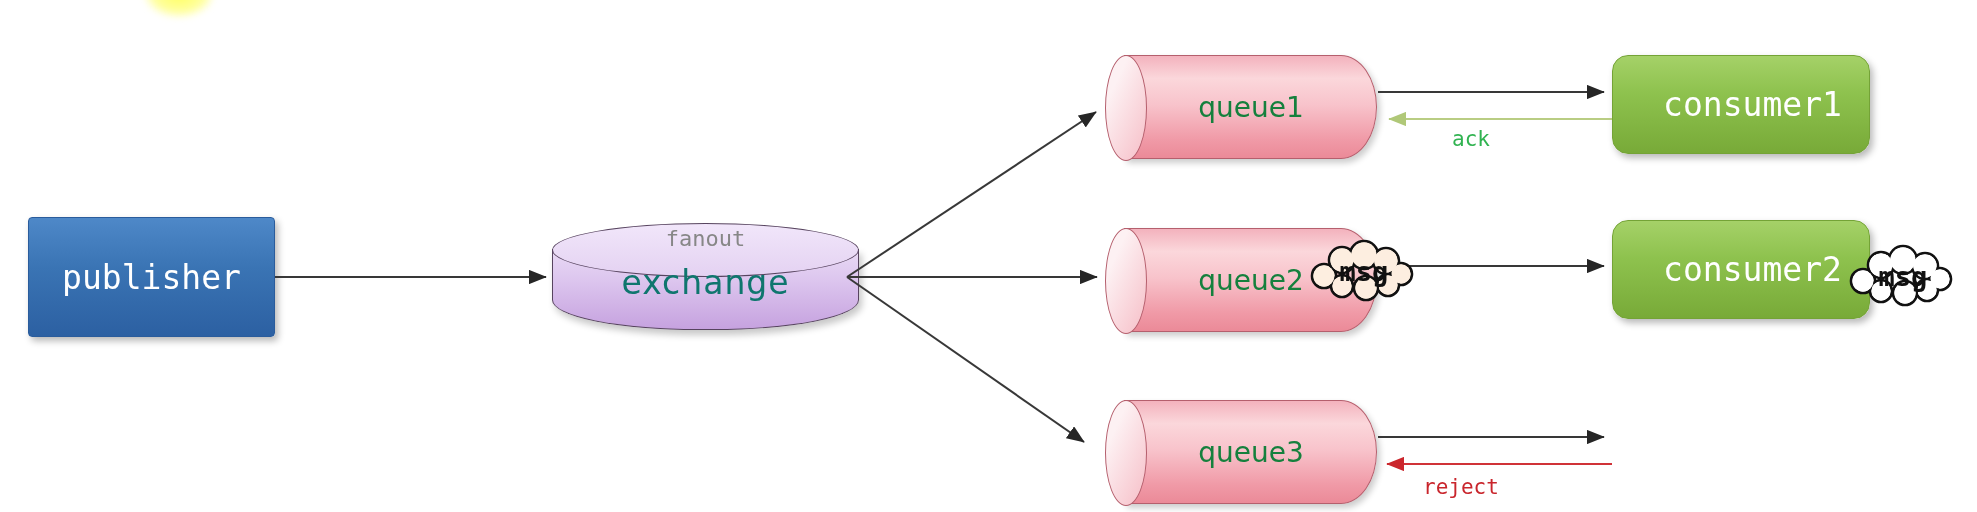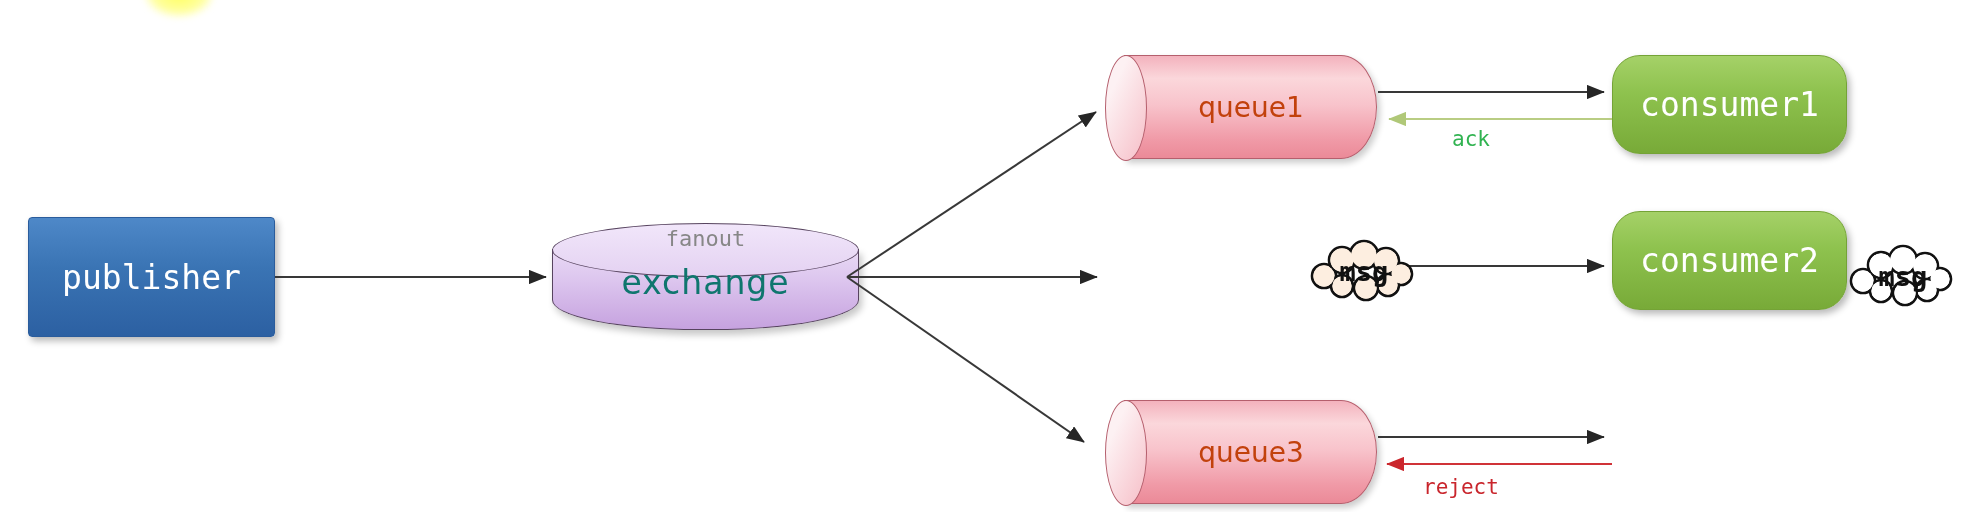--- a/index.html
+++ b/index.html
@@ -27,21 +27,22 @@
   }
   .node.blue{
     width:245px;height:118px;left:28px;top:217px;
     background:linear-gradient(180deg,#4e88c8 0%,#3a74b4 42%,#2c60a2 100%);
     border:1px solid #2a5c9c;
   }
   .node.green{
     width:233px;height:97px;left:1612px;
     background:linear-gradient(180deg,#a5d168 0%,#8ec24e 38%,#78aa38 100%);
     border:1px solid #74a336;
-    border-radius:28px;
+    border-radius:16px;
+    padding-left:23px;
   }
   
   .exchange{position:absolute;left:552px;top:223px;width:291px;height:107px;padding-left:16px;}
   .ex-body{
     position:absolute;left:0;right:0;top:26px;bottom:0;
     background:linear-gradient(180deg,#e9daf5 0%,#dcc5ee 40%,#c6a2df 100%);
     border:1.5px solid #57445f;
     border-top:none;
     border-radius:0 0 146px 146px / 0 0 30px 30px;
     box-shadow:3px 5px 7px rgba(0,0,0,0.22);
@@ -75,21 +76,21 @@
   .q-cap{
     position:absolute;left:0;top:0;width:40px;height:100%;
     background:linear-gradient(115deg,#fdf1f3 25%,#f7c5cd 90%);
     border:1.5px solid #b55f6d;
     border-radius:50%;
   }
   .q-label{
     position:absolute;left:40px;right:20px;top:0;bottom:0;
     display:flex;align-items:center;justify-content:center;
     font-family:"DejaVu Sans", sans-serif;
-    font-size:28px;color:#c2410c;
+    font-size:28px;color:#15803d;
   }
   
   .edge-label{position:absolute;font-weight:400;}
   .edge-label.ack{left:1452px;top:127px;width:80px;font-size:21px;color:#31b351;}
   .edge-label.reject{left:1423px;top:475px;width:120px;font-size:21px;color:#c9252c;}
   
   svg.overlay{position:absolute;left:0;top:0;pointer-events:none;}
   .ln{stroke:#383838;stroke-width:2;}
   .ln-ack{stroke:#b9cd83;stroke-width:2;}
   .ln-rej{stroke:#d03238;stroke-width:2;}
@@ -115,30 +116,35 @@
     <div class="ex-top"></div>
     <div class="ex-type">fanout</div>
     <div class="ex-label">exchange</div>
   </div>
 
   <div class="queue" style="top:55px">
     <div class="q-body"></div>
     <div class="q-cap"></div>
     <div class="q-label">queue1</div>
   </div>
+  <div class="queue" style="top:228px">
+    <div class="q-body"></div>
+    <div class="q-cap"></div>
+    <div class="q-label">queue2</div>
+  </div>
   <div class="queue" style="top:400px">
     <div class="q-body"></div>
     <div class="q-cap"></div>
     <div class="q-label">queue3</div>
   </div>
 
   <div class="node green" style="top:55px">
     <span>consumer1</span>
   </div>
-  <div class="node green" style="top:211px">
+  <div class="node green" style="top:220px">
     <span>consumer2</span>
   </div>
 
   <div class="edge-label ack">ack</div>
   <div class="edge-label reject">reject</div>
 
   <svg class="overlay" width="1977" height="512" viewBox="0 0 1977 512">
     <defs>
       <marker id="mA" viewBox="0 0 10 8" refX="9.5" refY="4" markerWidth="9" markerHeight="7.2" orient="auto-start-reverse">
         <path d="M0,0 L10,4 L0,8 z" fill="#262626"></path>

